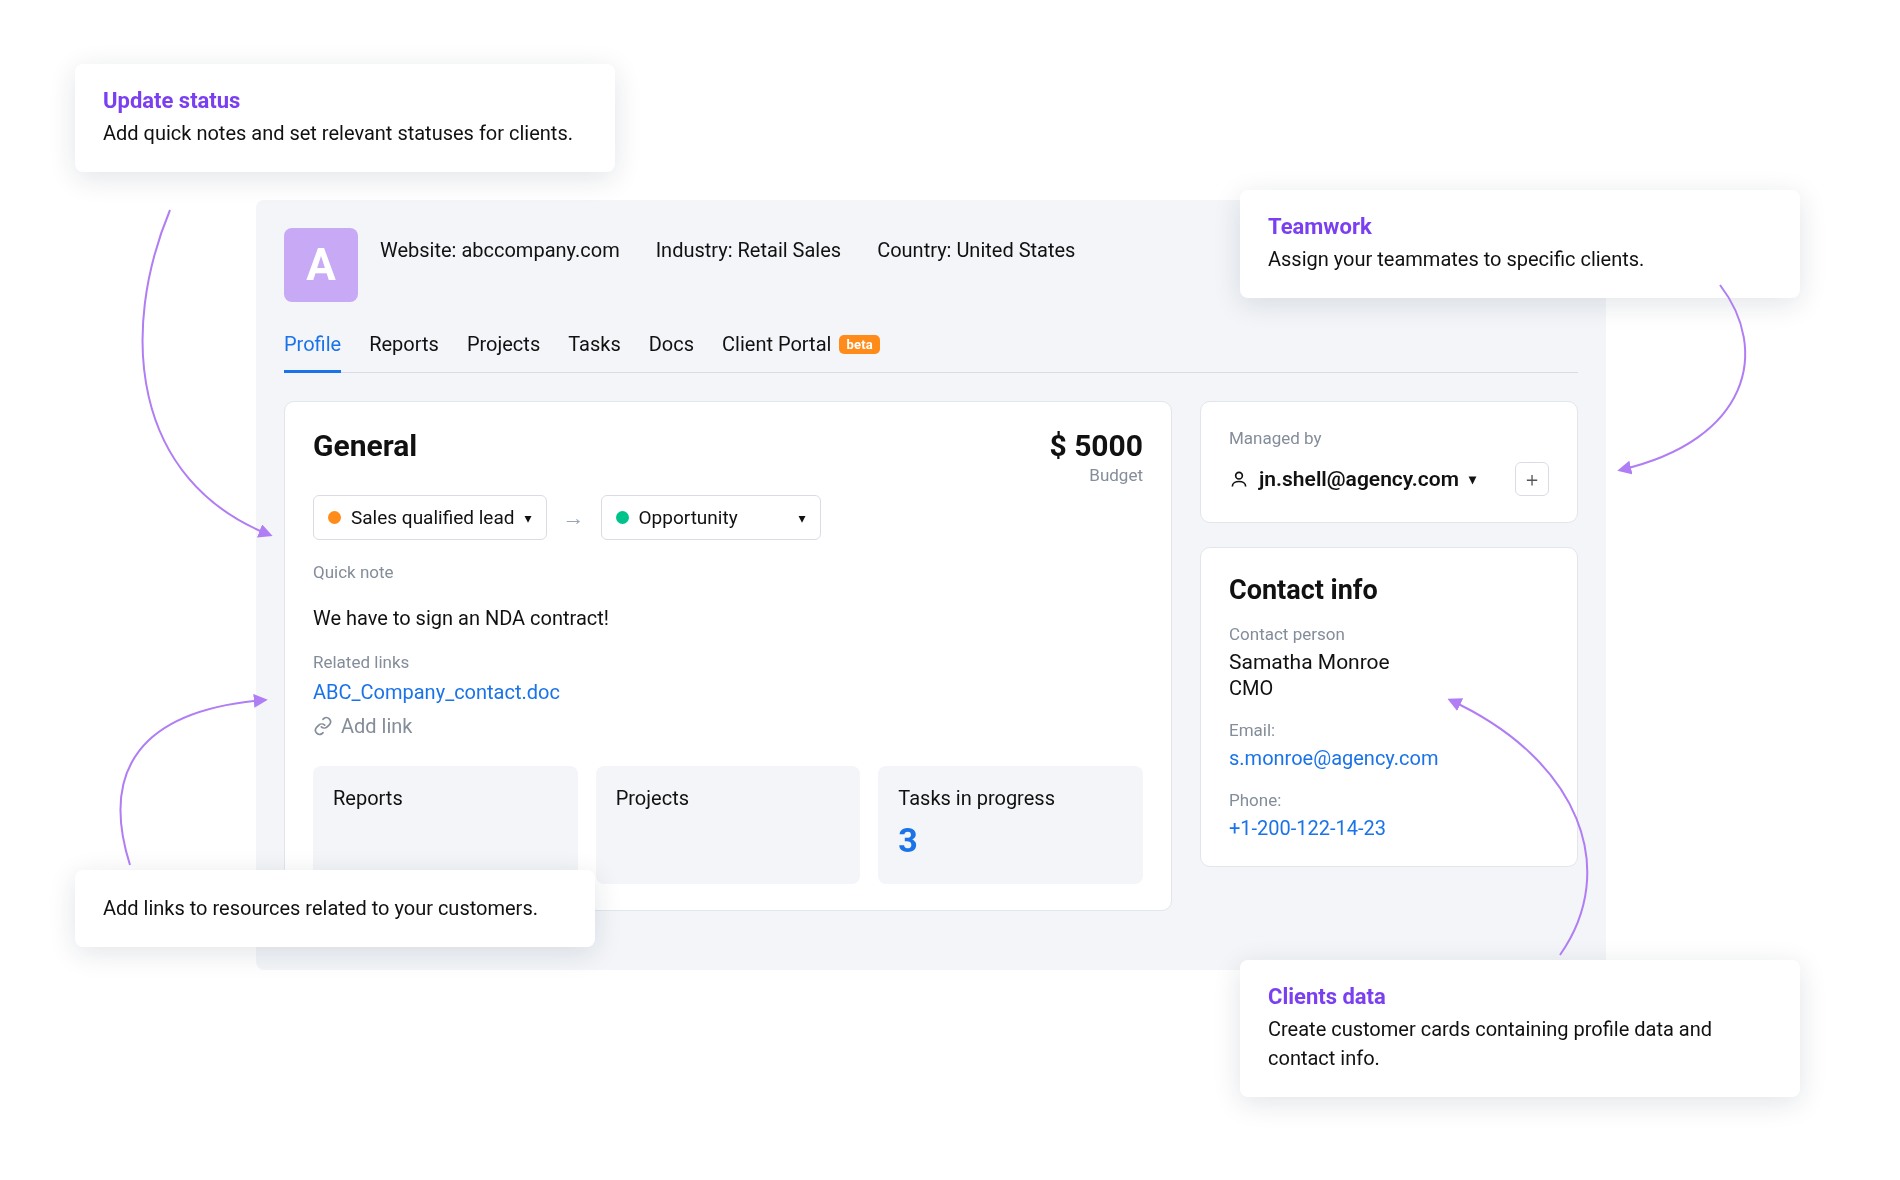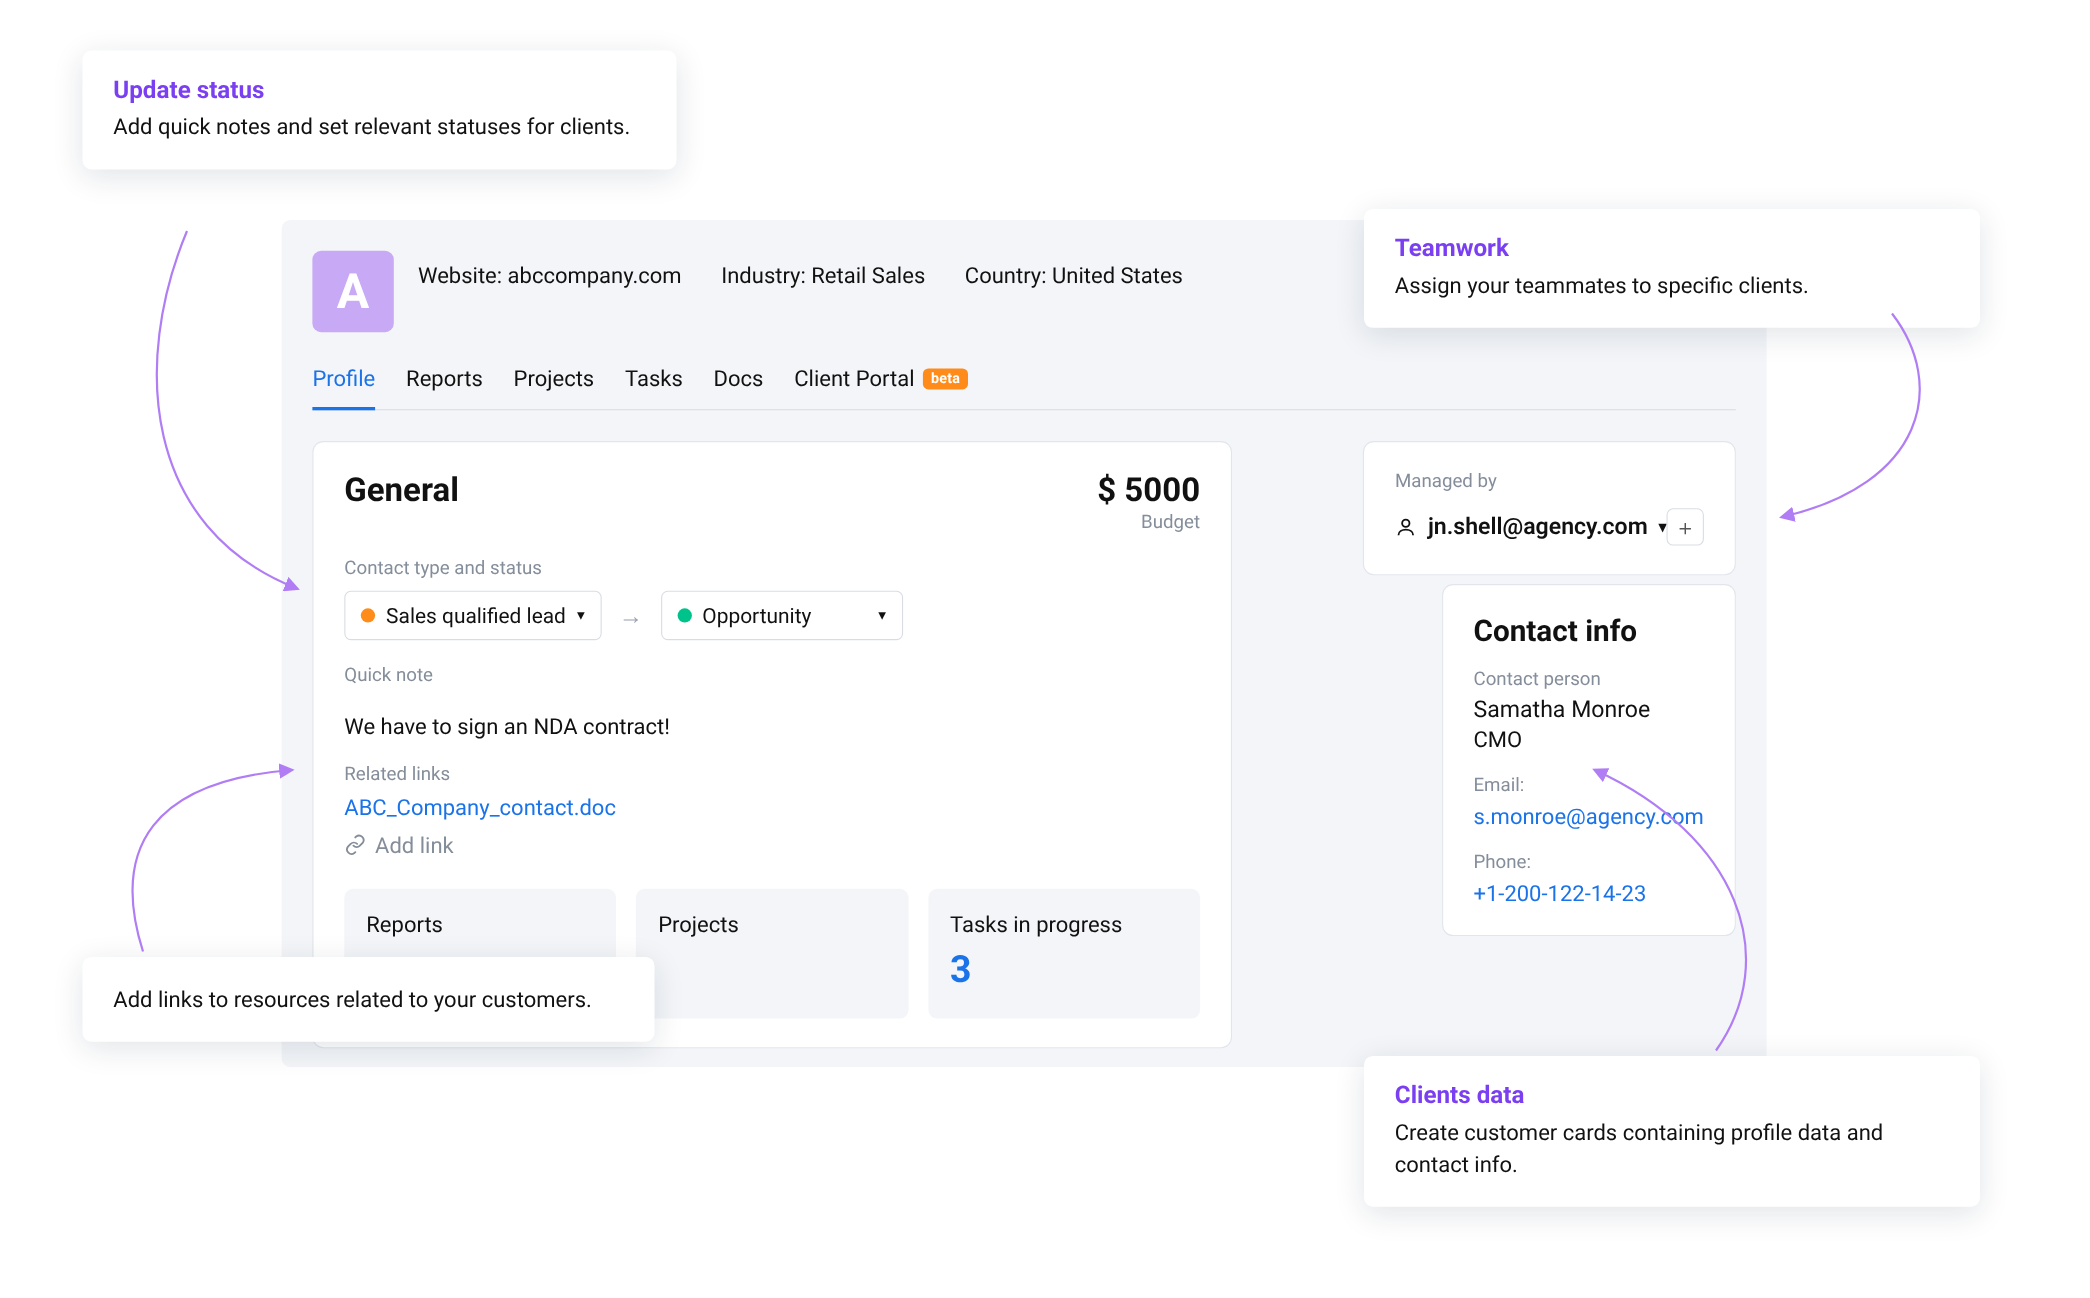--- a/index.html
+++ b/index.html
@@ -114,21 +114,21 @@
     letter-spacing: 0.2px;
   }
 
   
   .content {
     display: flex;
     gap: 28px;
     margin-top: 28px;
   }
   .col-left { flex: 1; }
-  .col-right { width: 430px; display: flex; flex-direction: column; gap: 8px; align-items: flex-end; }
+  .col-right { width: 378px; display: flex; flex-direction: column; gap: 24px; }
 
   .card {
     background: #fff;
     border: 1px solid #e2e6ec;
     border-radius: 10px;
     padding: 26px 28px;
   }
 
   .general-header {
     display: flex;
@@ -334,21 +334,20 @@
       <div class="col-left">
         <div class="card">
           <div class="general-header">
             <div class="general-title">General</div>
             <div>
               <div class="budget-amount">$ 5000</div>
               <div class="budget-label">Budget</div>
             </div>
           </div>
 
-          <div class="section-label">Contact type and status</div>
           <div class="status-row">
             <div class="status-pill">
               <span class="left">
                   <span class="dot orange"></span>
                   <span>Sales qualified lead</span>
                 </span>
               <span class="caret">▾</span>
             </div>
             <span class="arrow-between">→</span>
             <div class="status-pill">
@@ -417,21 +416,21 @@
           <div class="contact-role">CMO</div>
           <div class="contact-field-label">Email:</div>
           <div class="contact-link">s.monroe@agency.com</div>
           <div class="contact-field-label">Phone:</div>
           <div class="contact-link">+1-200-122-14-23</div>
         </div>
       </div>
     </div>
   </div>
 
-  <div class="callout" style="left:75px; top:46px; width:540px;">
+  <div class="callout" style="left:75px; top:64px; width:540px;">
     <div class="callout-title">Update status</div>
     <div class="callout-body">Add quick notes and set relevant statuses for clients.</div>
   </div>
 
   <div class="callout" style="left:1240px; top:190px; width:560px;">
     <div class="callout-title">Teamwork</div>
     <div class="callout-body">Assign your teammates to specific clients.</div>
   </div>
 
   <div class="callout" style="left:75px; top:870px; width:520px;">

